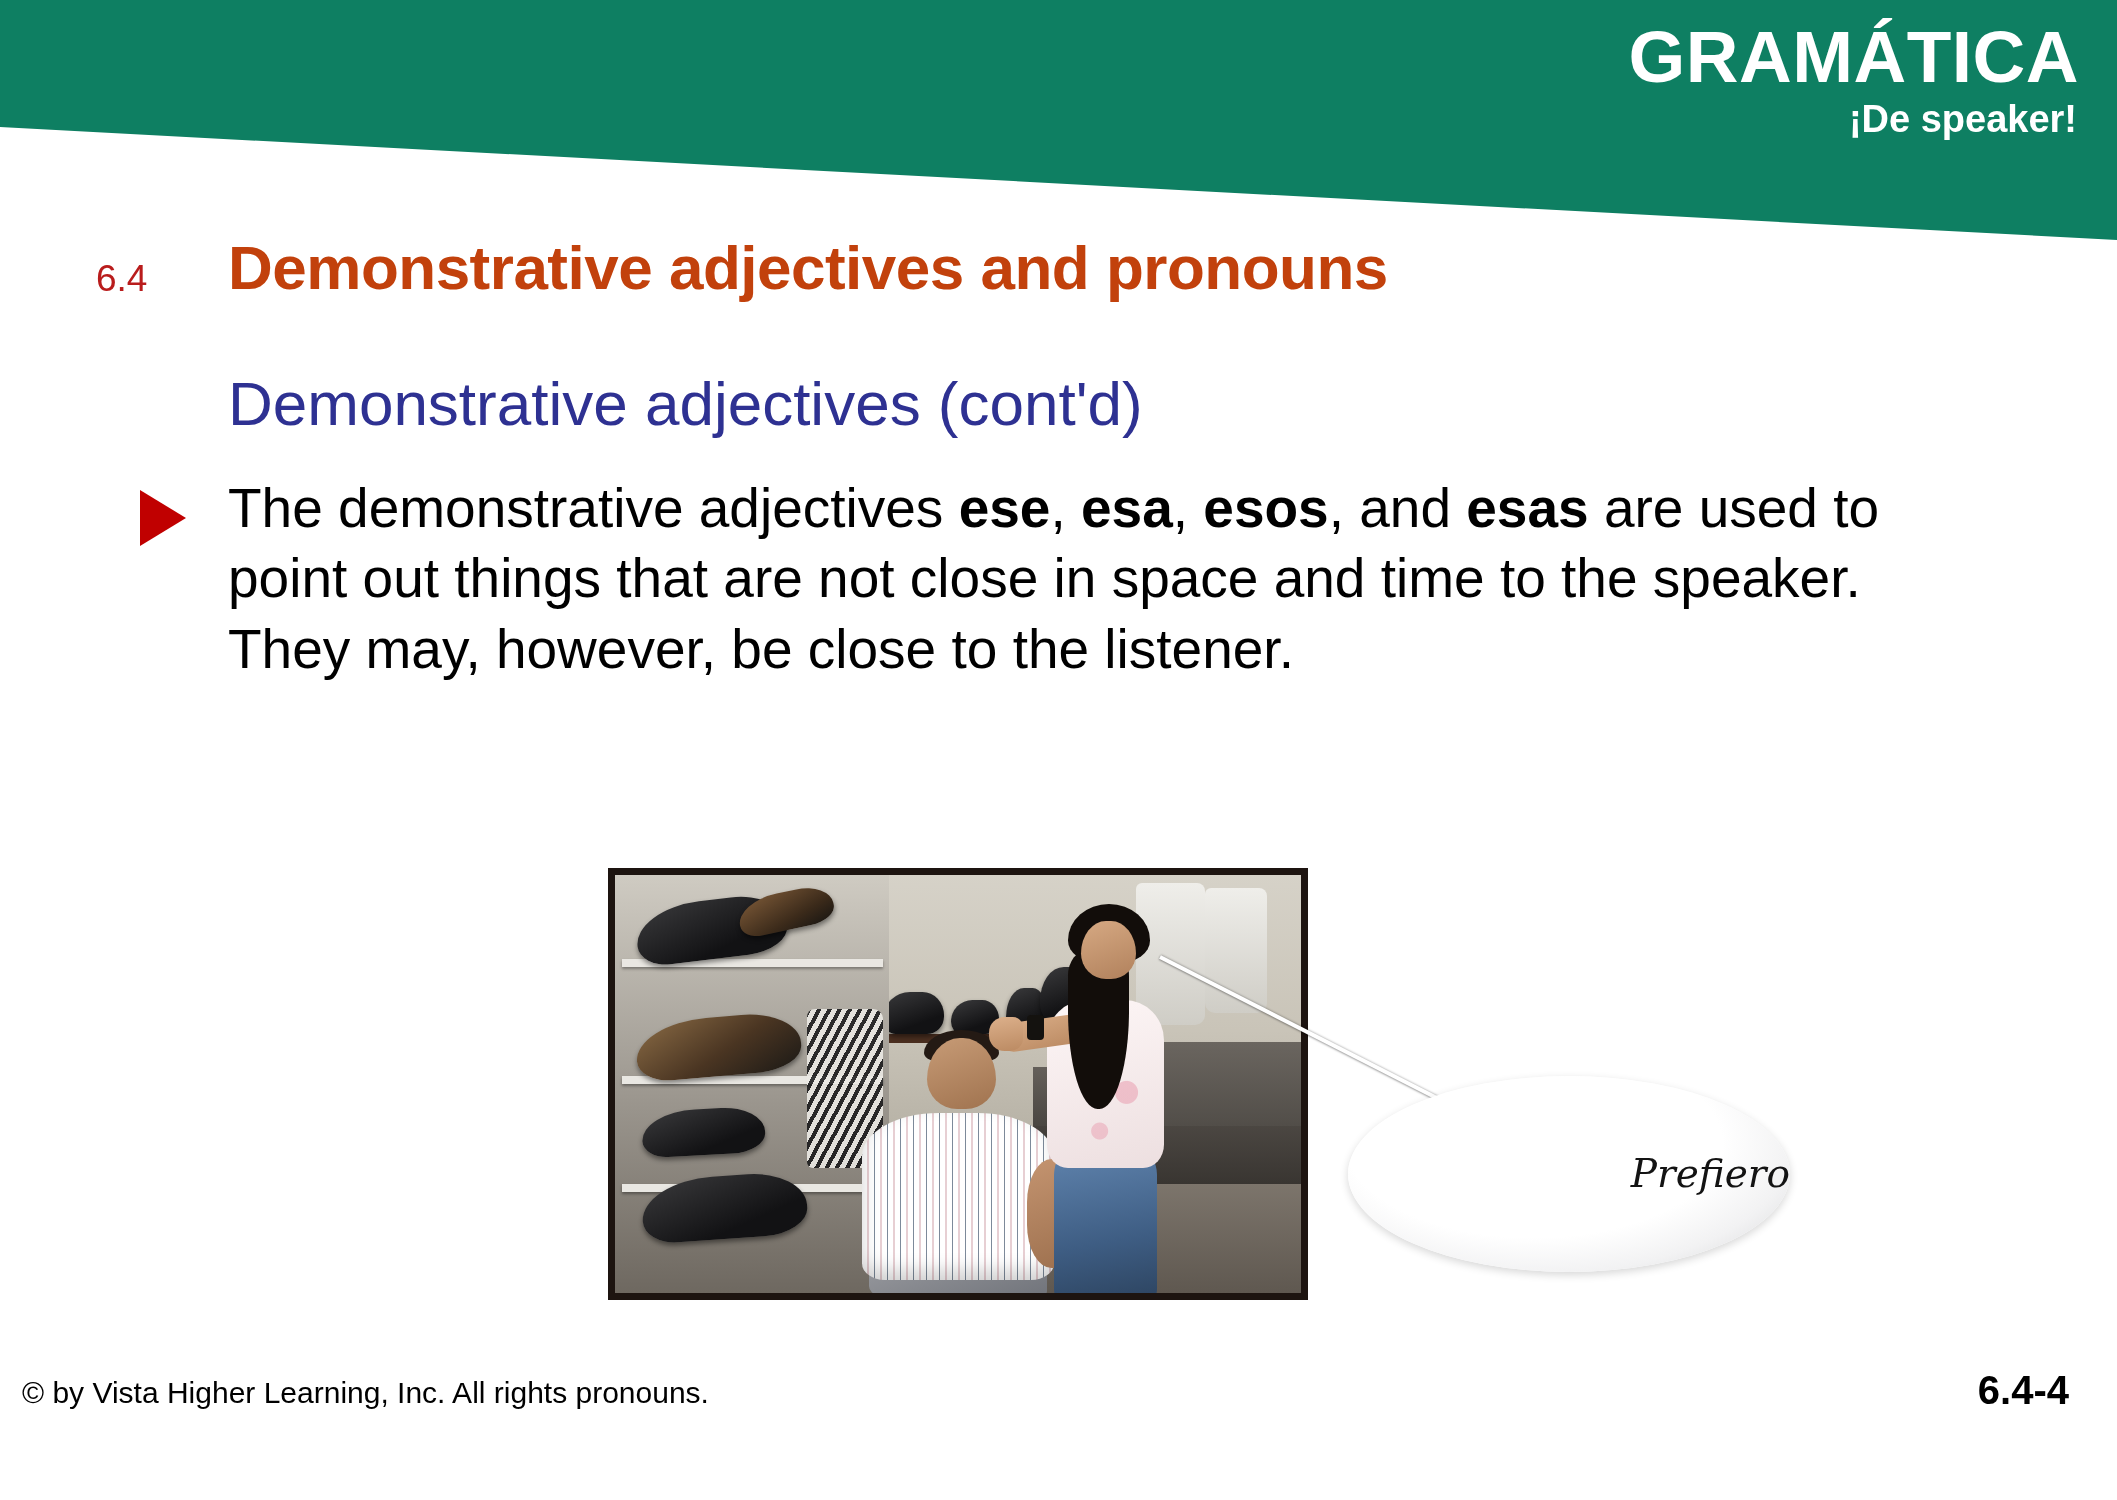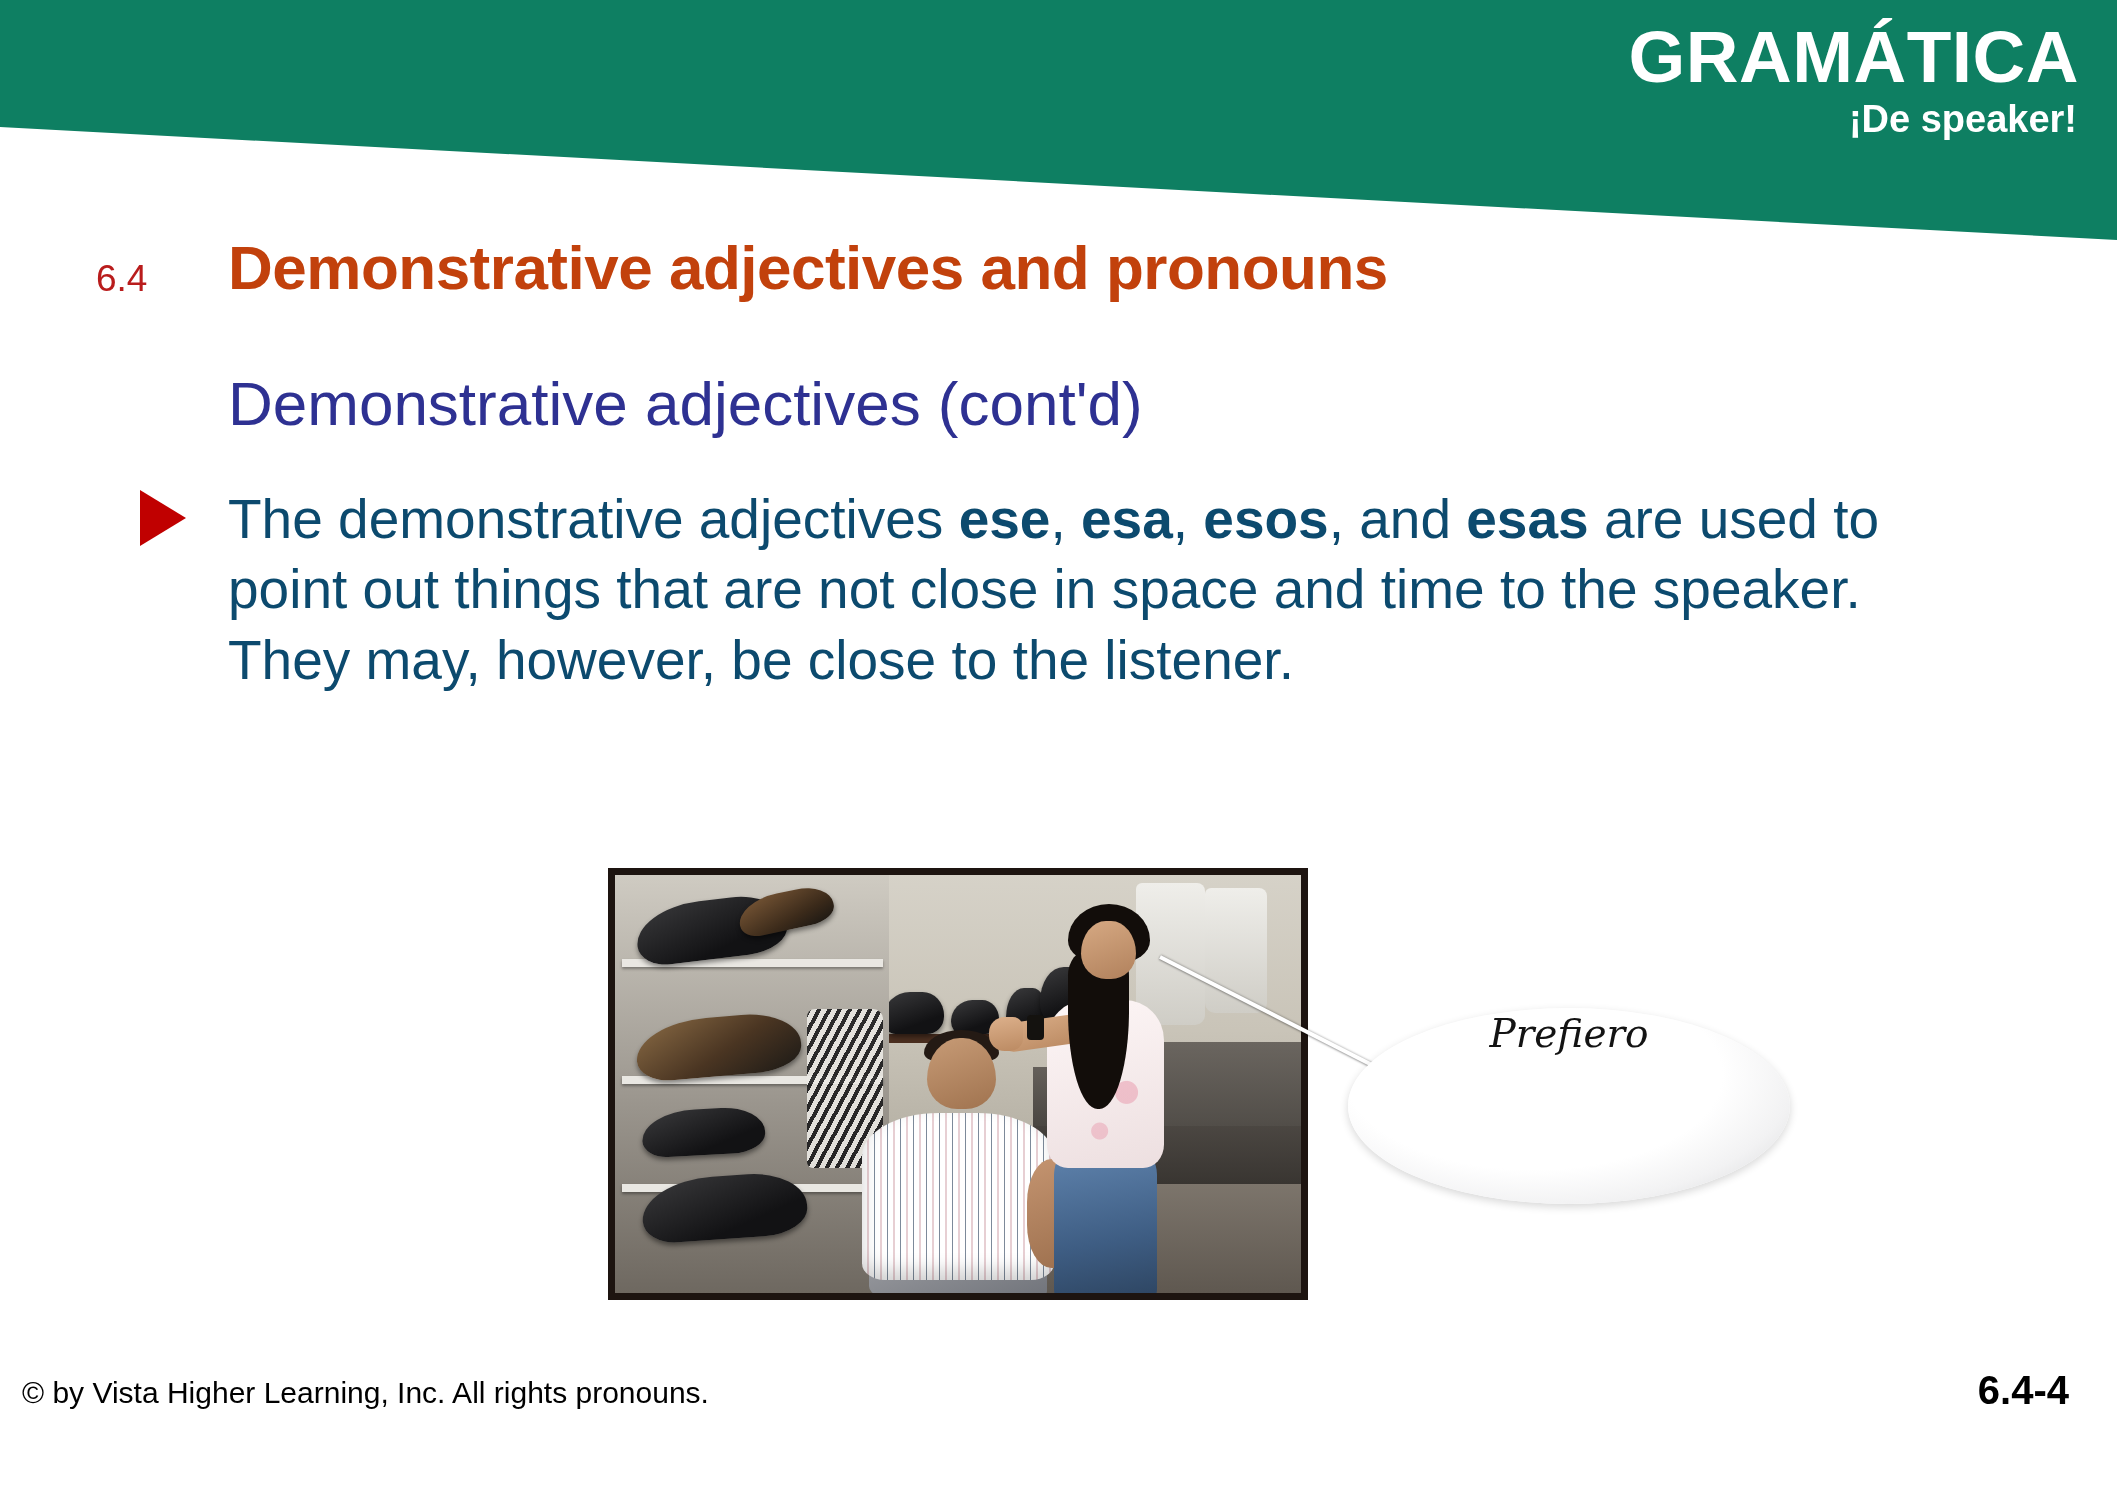--- a/index.html
+++ b/index.html
@@ -98,23 +98,23 @@
     top: 18px;
     width: 0;
     height: 0;
     border-left: 46px solid #c00000;
     border-top: 28px solid transparent;
     border-bottom: 28px solid transparent;
   }
   #bullet-text {
     position: absolute;
     left: 88px;
-    top: 12px;
+    top: 1px;
     width: 1700px;
-    color: #0c4a6e;
+    color: #000000;
     font-size: 55px;
     line-height: 1.28;
   }
   #bullet-text b { font-weight: bold; }
 
   
   #photo-frame {
     position: absolute;
     left: 608px;
     top: 868px;
@@ -261,29 +261,29 @@
     background: #ffffff;
     box-shadow: 0 1px 2px rgba(0,0,0,.35), 0 -1px 2px rgba(0,0,0,.2);
     transform: rotate(27deg);
     transform-origin: left center;
   }
 
   
   #speech-bubble {
     position: absolute;
     left: 1348px;
-    top: 1008px;
+    top: 1076px;
     width: 442px;
     height: 196px;
     border-radius: 50%;
     background: radial-gradient(ellipse at 42% 34%, #ffffff 0%, #ffffff 52%, #f2f2f3 72%, #d8d9db 92%, #c8cace 100%);
     box-shadow: 0 3px 9px rgba(0,0,0,.16);
     display: flex;
-    flex-direction: row;
-    align-items: flex-start;
+    flex-direction: column;
+    align-items: flex-end;
     justify-content: center;
     z-index: 7;
   }
   #speech-bubble .line {
     font-family: "DejaVu Serif", serif;
     font-style: italic;
     font-size: 39px;
     color: #131313;
     line-height: 1.32;
     white-space: nowrap;

